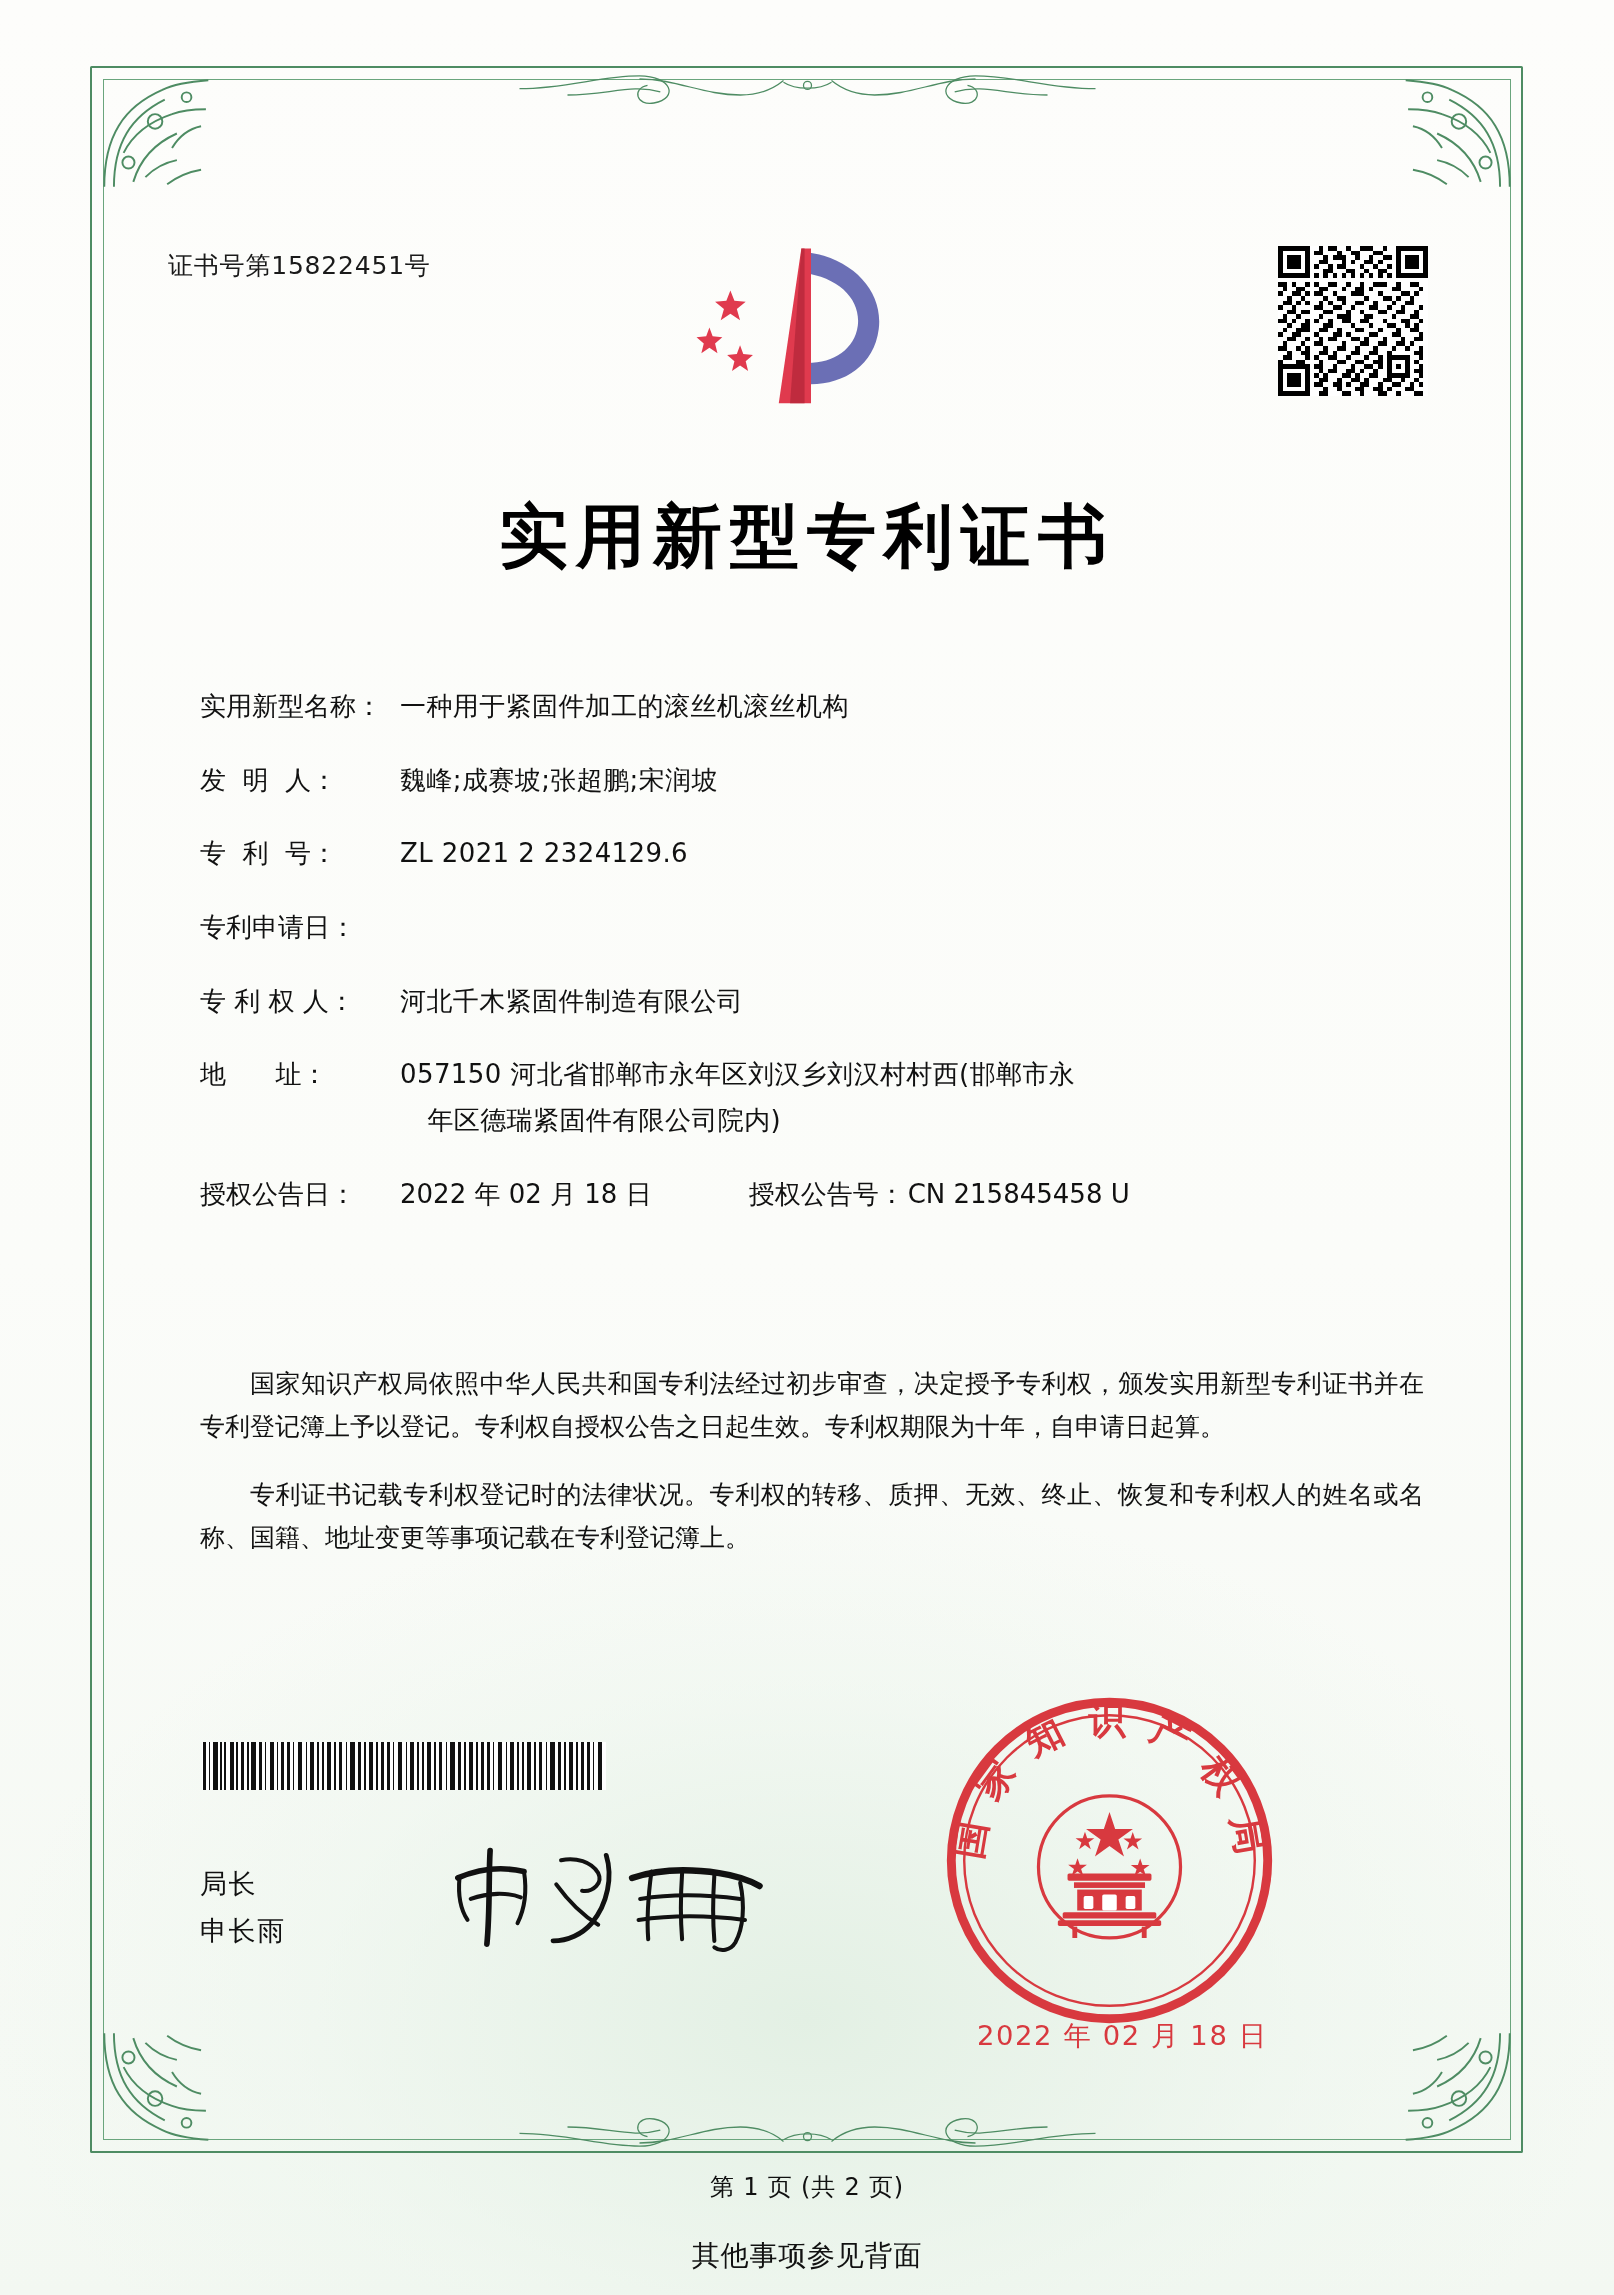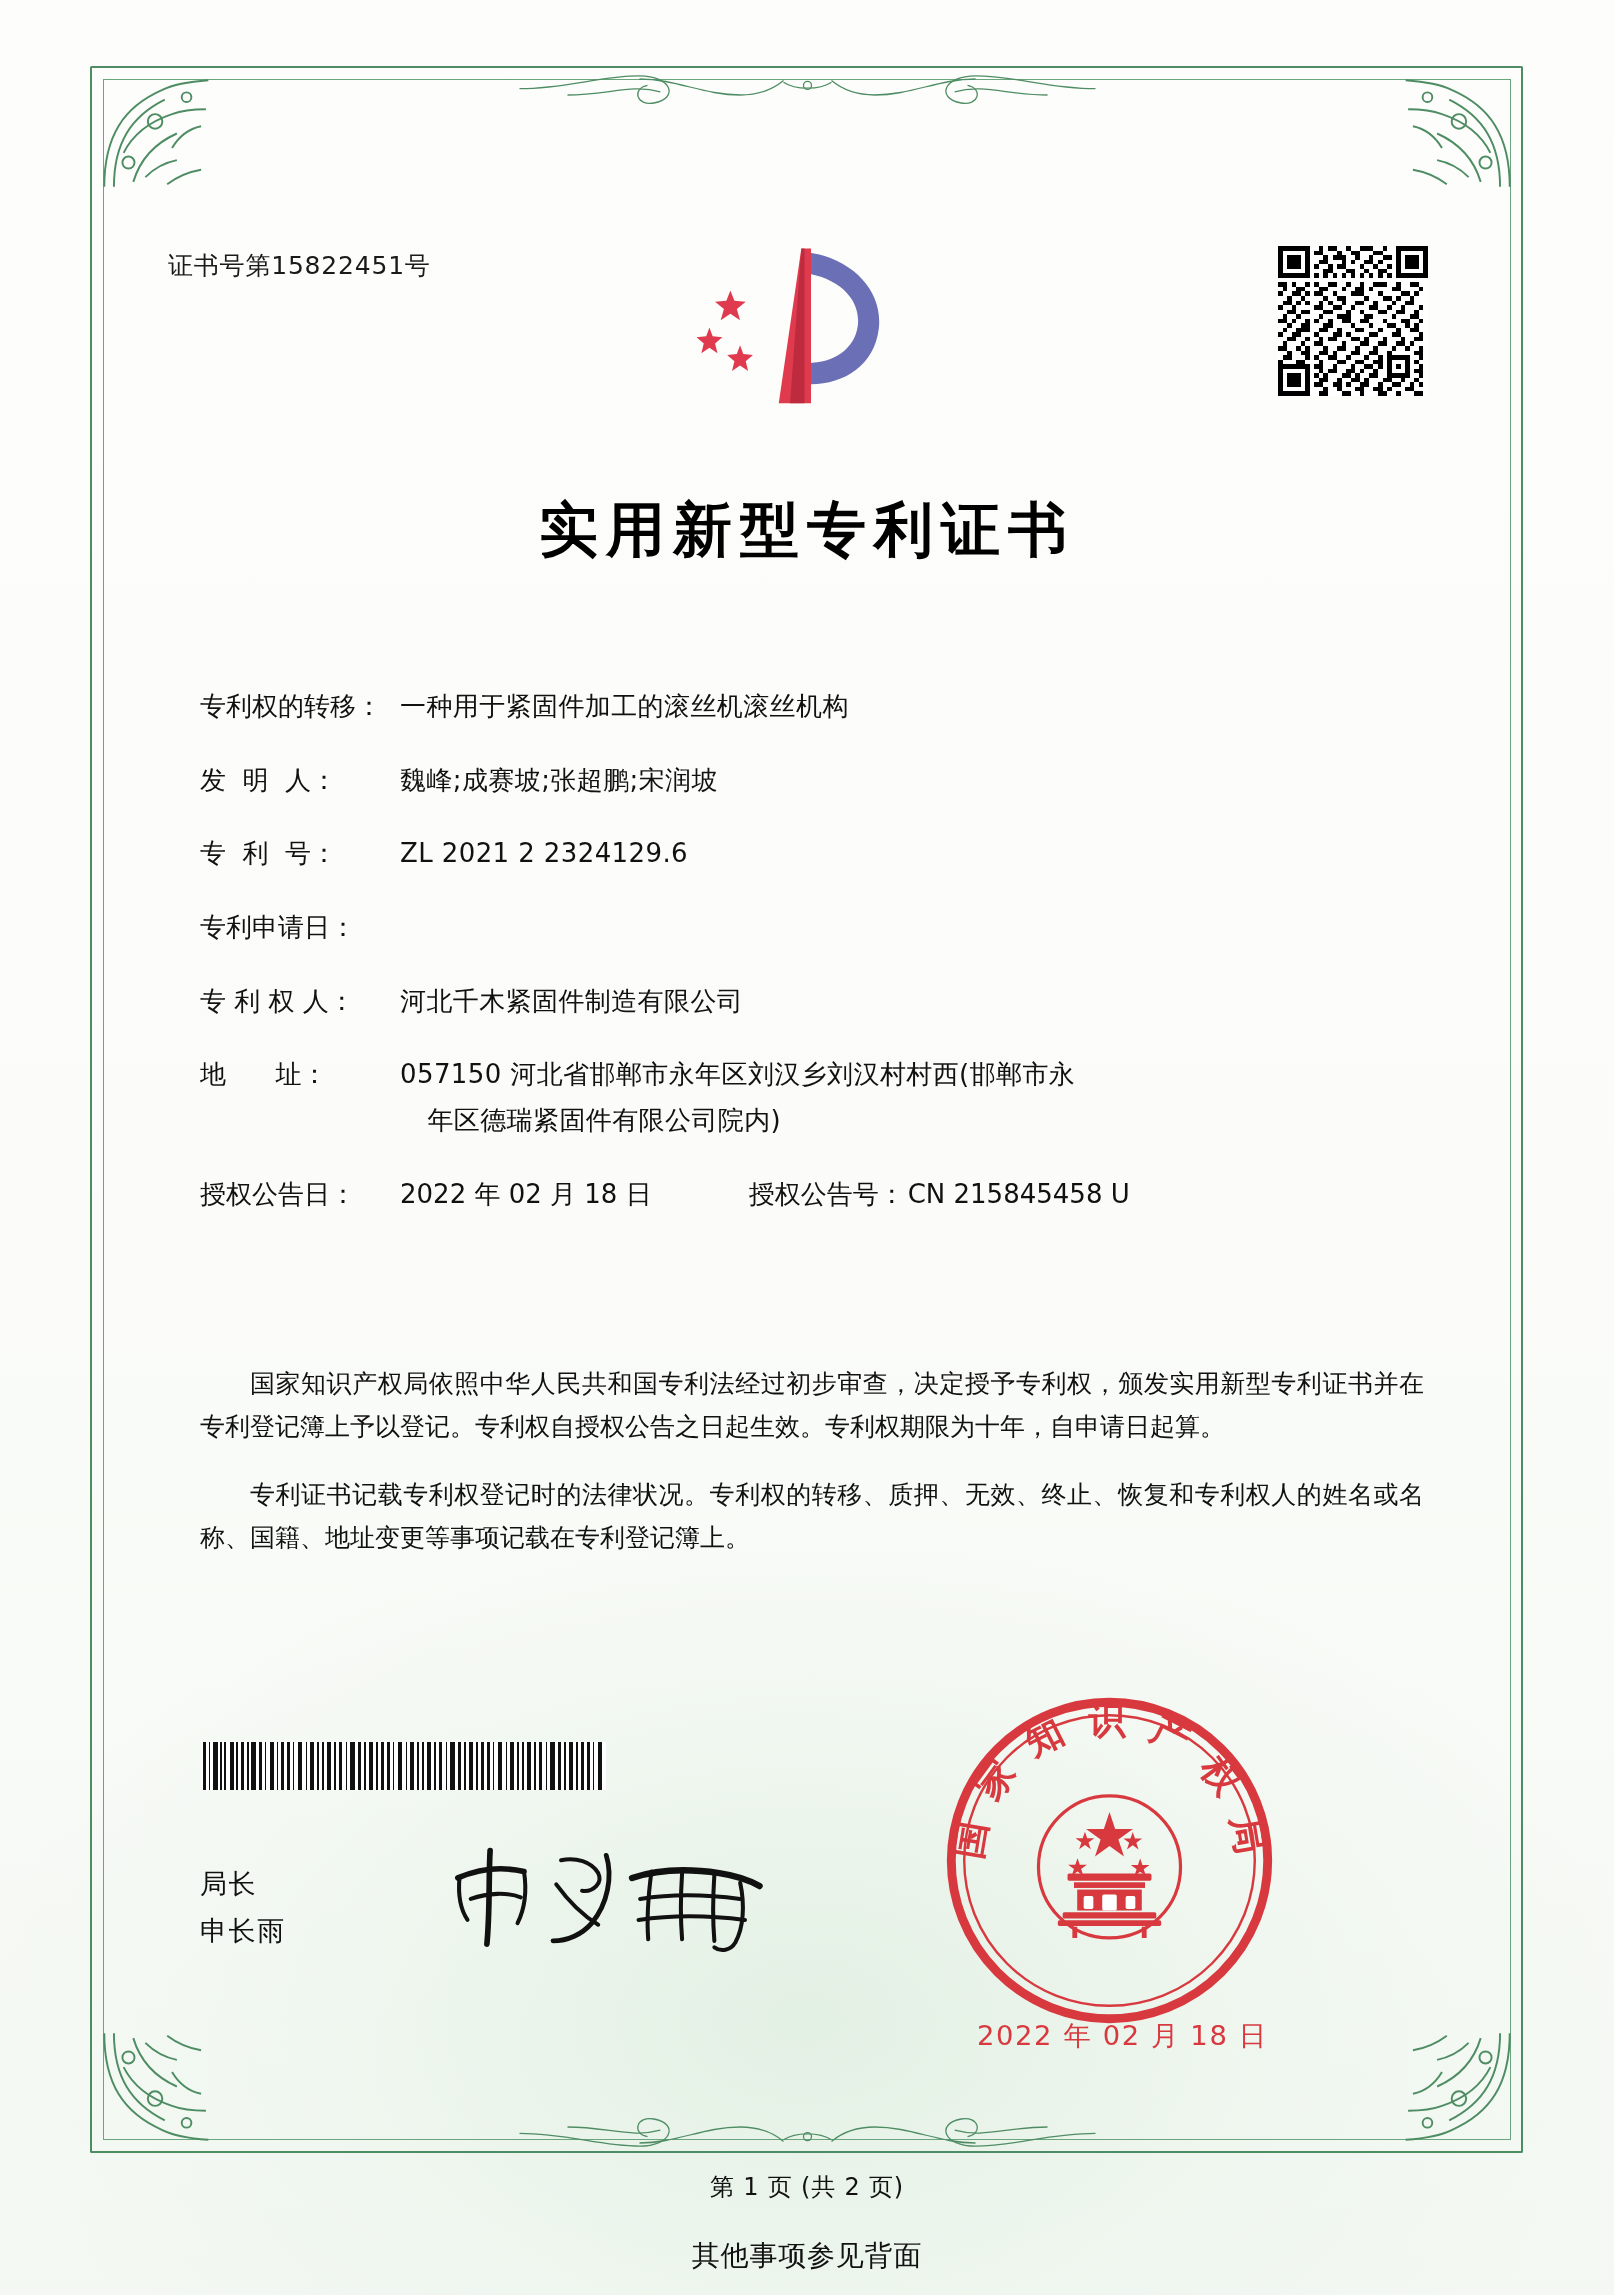--- a/index.html
+++ b/index.html
@@ -89,21 +89,21 @@
     position: absolute;
     left: 1278px; top: 246px;
     width: 150px; height: 150px;
   }
   .qr svg { display:block; width:100%; height:100%; }
 
   .title {
     position: absolute;
     left: 0; right: 0; top: 491px;
     text-align: center;
-    font-size: 59px;
+    font-size: 69px;
     font-weight: 700;
     letter-spacing: 8px;
     color: #000;
     font-family: "DejaVu Sans", "Liberation Sans", sans-serif;
   }
 
   
   .fields {
     position: absolute;
     left: 200px; top: 688px;
@@ -587,21 +587,21 @@
           <rect x="30" y="32" width="2" height="1"></rect>
       </g>
     </svg>
   </div>
 
   <div class="title">实用新型专利证书</div>
 
   <div class="fields">
 
     <div class="frow">
-      <div class="flabel">专利权的转移：</div>
+      <div class="flabel">实用新型名称：</div>
       <div class="fvalue">一种用于紧固件加工的滚丝机滚丝机构</div>
     </div>
 
     <div class="frow">
       <div class="flabel">发  明  人：</div>
       <div class="fvalue">魏峰;成赛坡;张超鹏;宋润坡</div>
     </div>
 
     <div class="frow">
       <div class="flabel">专  利  号：</div>

